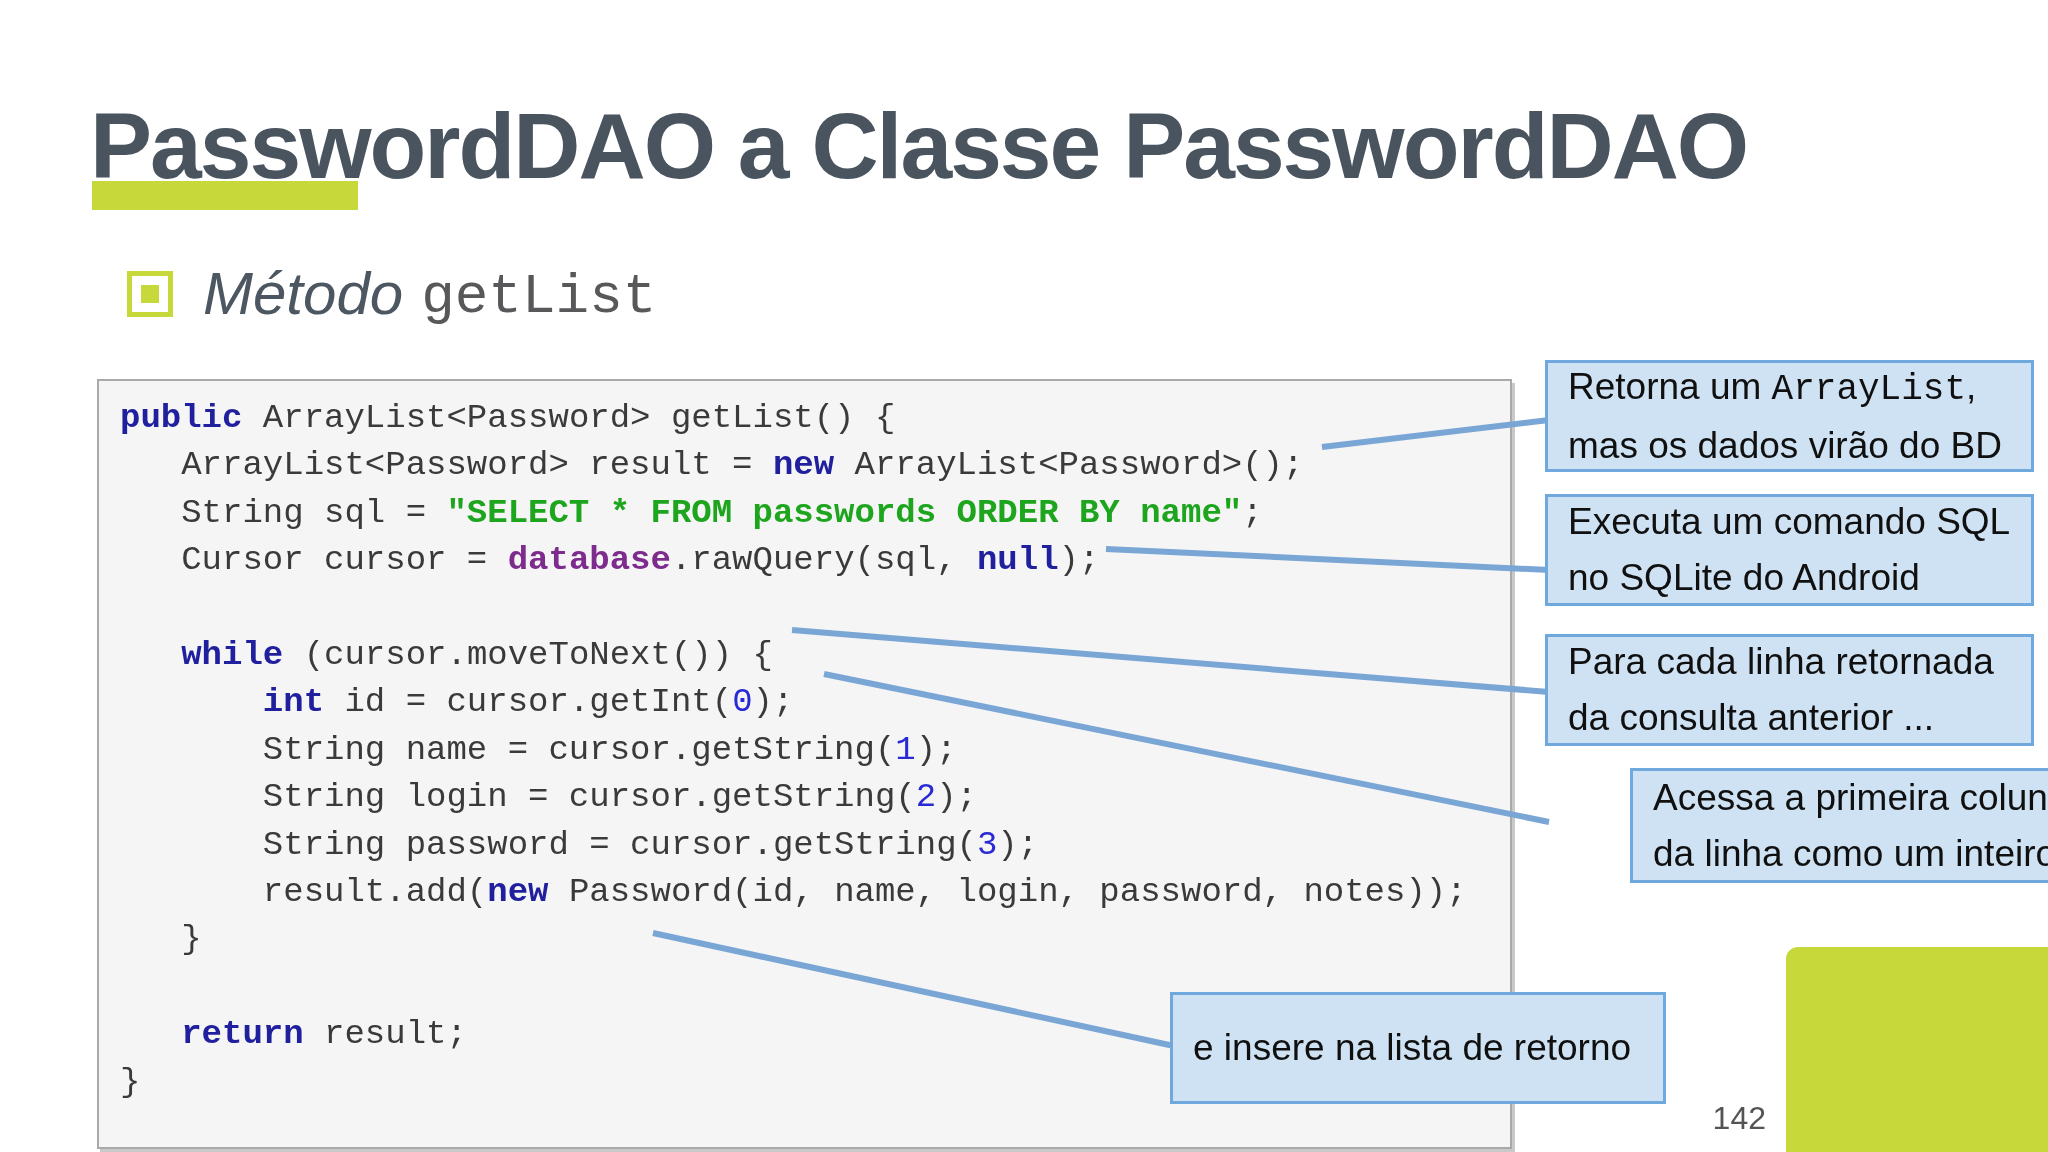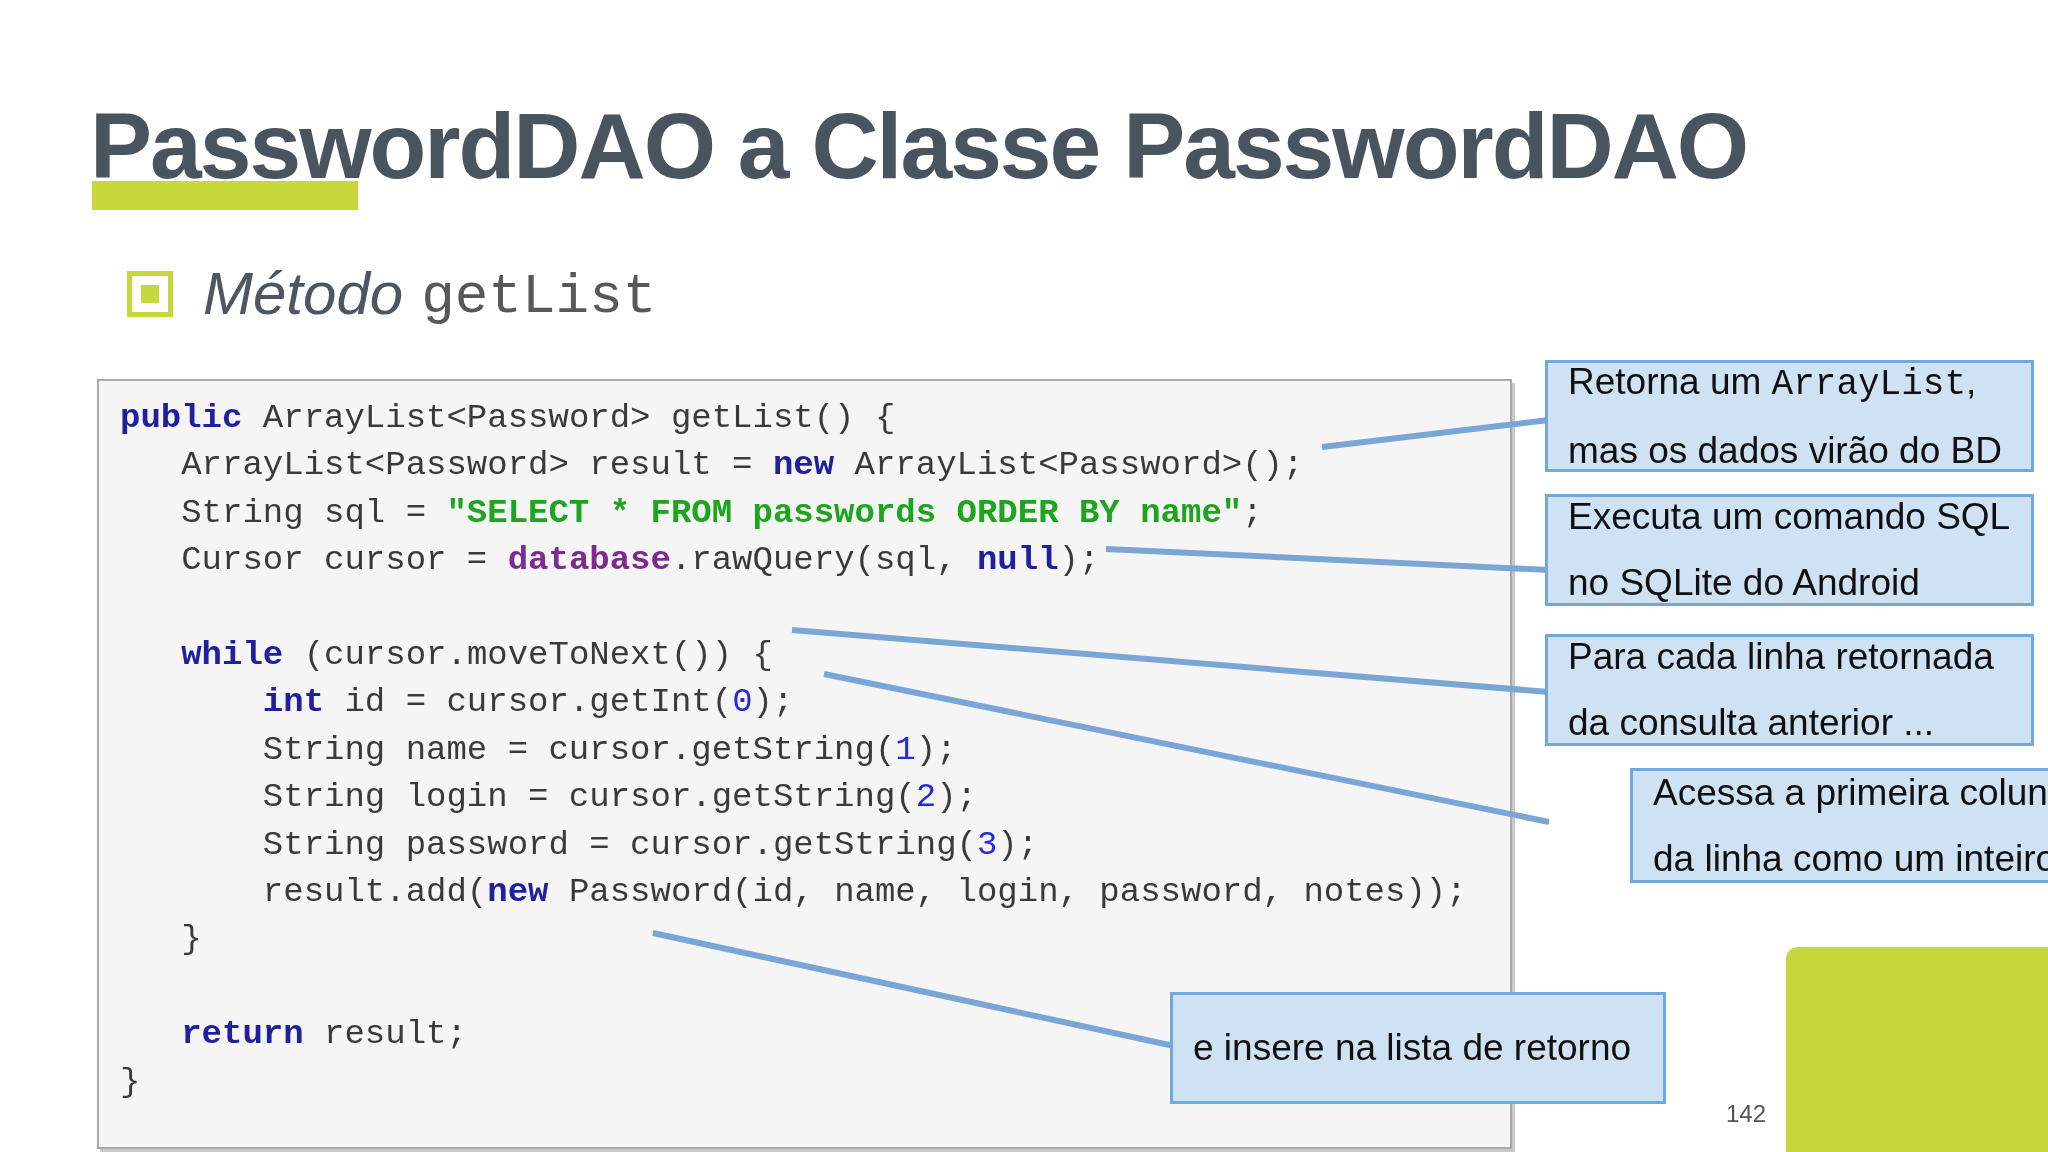--- a/index.html
+++ b/index.html
@@ -43,34 +43,34 @@
   .code-line .fld{color:var(--code-fld);font-weight:bold;}
   .code-line .num{color:var(--code-num);}
   .connector-svg{position:absolute;left:0;top:0;width:2048px;height:1152px;z-index:2;pointer-events:none;}
   .connector-svg line{stroke:var(--connector);stroke-width:6;}
   .callout{
     position:absolute;background:var(--callout-fill);
     border:3px solid var(--callout-border);box-sizing:border-box;
     display:flex;flex-direction:column;justify-content:center;
     padding-left:20px;z-index:3;
   }
-  .callout-line{font-size:37px;color:#101010;line-height:66px;white-space:nowrap;}
+  .callout-line{font-size:37px;color:#101010;line-height:56px;white-space:nowrap;}
   .callout-line .mono{font-family:"Liberation Mono", monospace;font-size:36px;}
   .callout-retorna {left:1545px;top:360px;width:489px;height:112px;}
   .callout-executa {left:1545px;top:494px;width:489px;height:112px;}
   .callout-paracada{left:1545px;top:634px;width:489px;height:112px;}
   .callout-acessa  {left:1630px;top:768px;width:489px;height:115px;}
   .callout-cria    {left:1170px;top:992px;width:496px;height:112px;}
   .green-rect{
     position:absolute;left:1786px;top:947px;right:0;bottom:0;
     background:var(--lime);border-radius:12px 0 0 0;z-index:0;
   }
   .page-number{
     position:absolute;left:1666px;top:1100px;width:100px;text-align:right;
-    font-size:24px;color:#545454;z-index:4;
+    font-size:32px;color:#545454;z-index:4;
   }
 </style>
 </head>
 <body>
 
 <div class="green-rect"></div>
 
 <h1 class="slide-title">PasswordDAO a Classe PasswordDAO</h1>
 
 <div class="accent-bar"></div>

